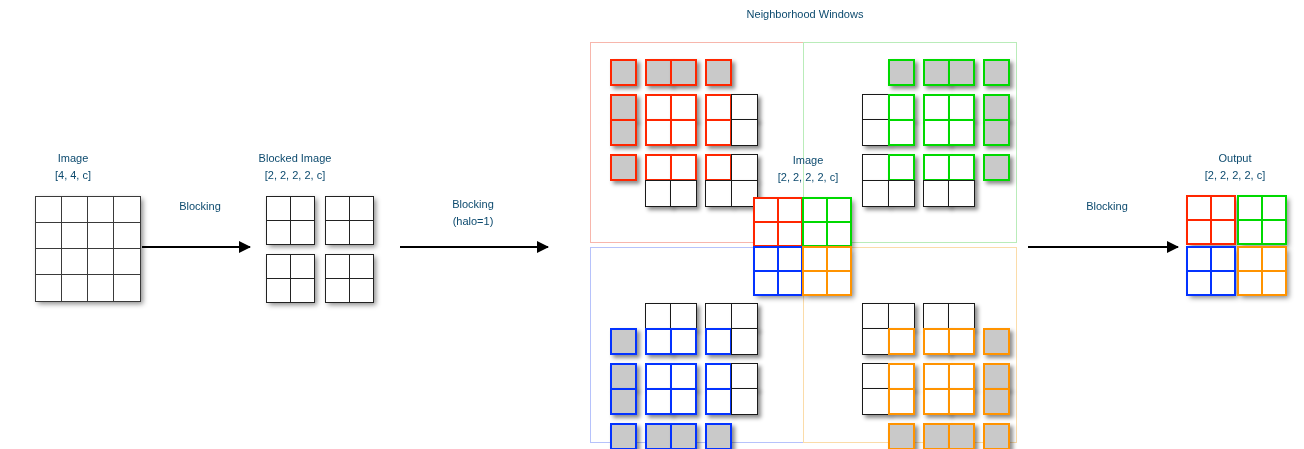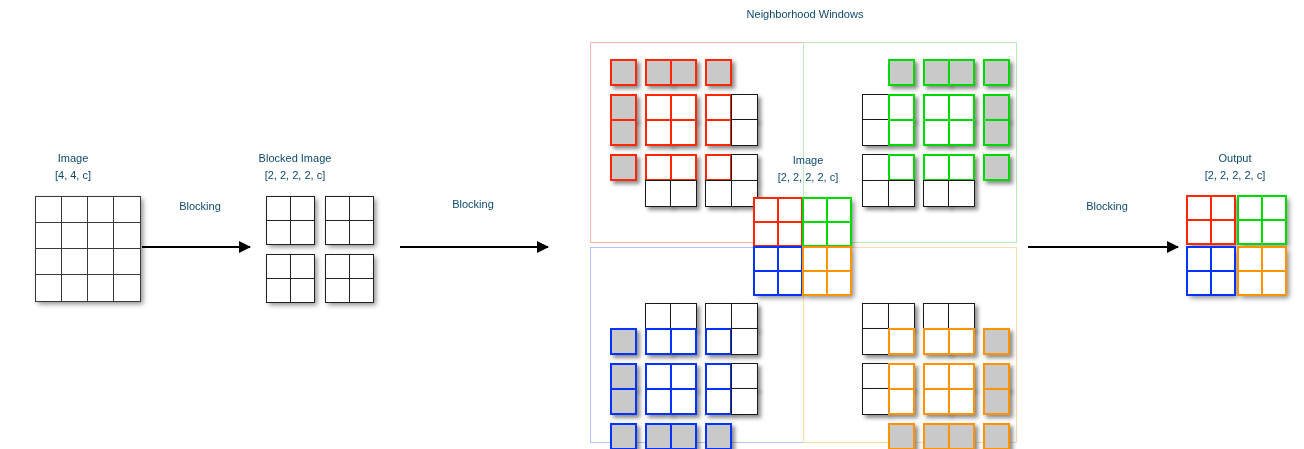--- a/index.html
+++ b/index.html
@@ -109,20 +109,21 @@
 </div>
 <div class="blk" style="left:325px;top:254px;width:48px;height:48px;">
   <div class="c"></div>
   <div class="c"></div>
   <div class="c"></div>
   <div class="c"></div>
 </div>
 
 <div class="lbl" style="left:398px;top:196px;width:150px;">
   <span>Blocking</span>
+  <span class="l2">(halo=1)</span>
 </div>
 <div class="arrow" style="left:400px;top:246px;width:148px;"></div>
 
 <div class="lbl" style="left:700px;top:6px;width:210px;">
   <span>Neighborhood Windows</span>
 </div>
 
 <div class="quad red" style="left:590px;top:42px;width:212px;height:199px;"></div>
 <div class="quad green" style="left:803px;top:42px;width:212px;height:199px;"></div>
 <div class="quad blue" style="left:590px;top:247px;width:212px;height:194px;"></div>

